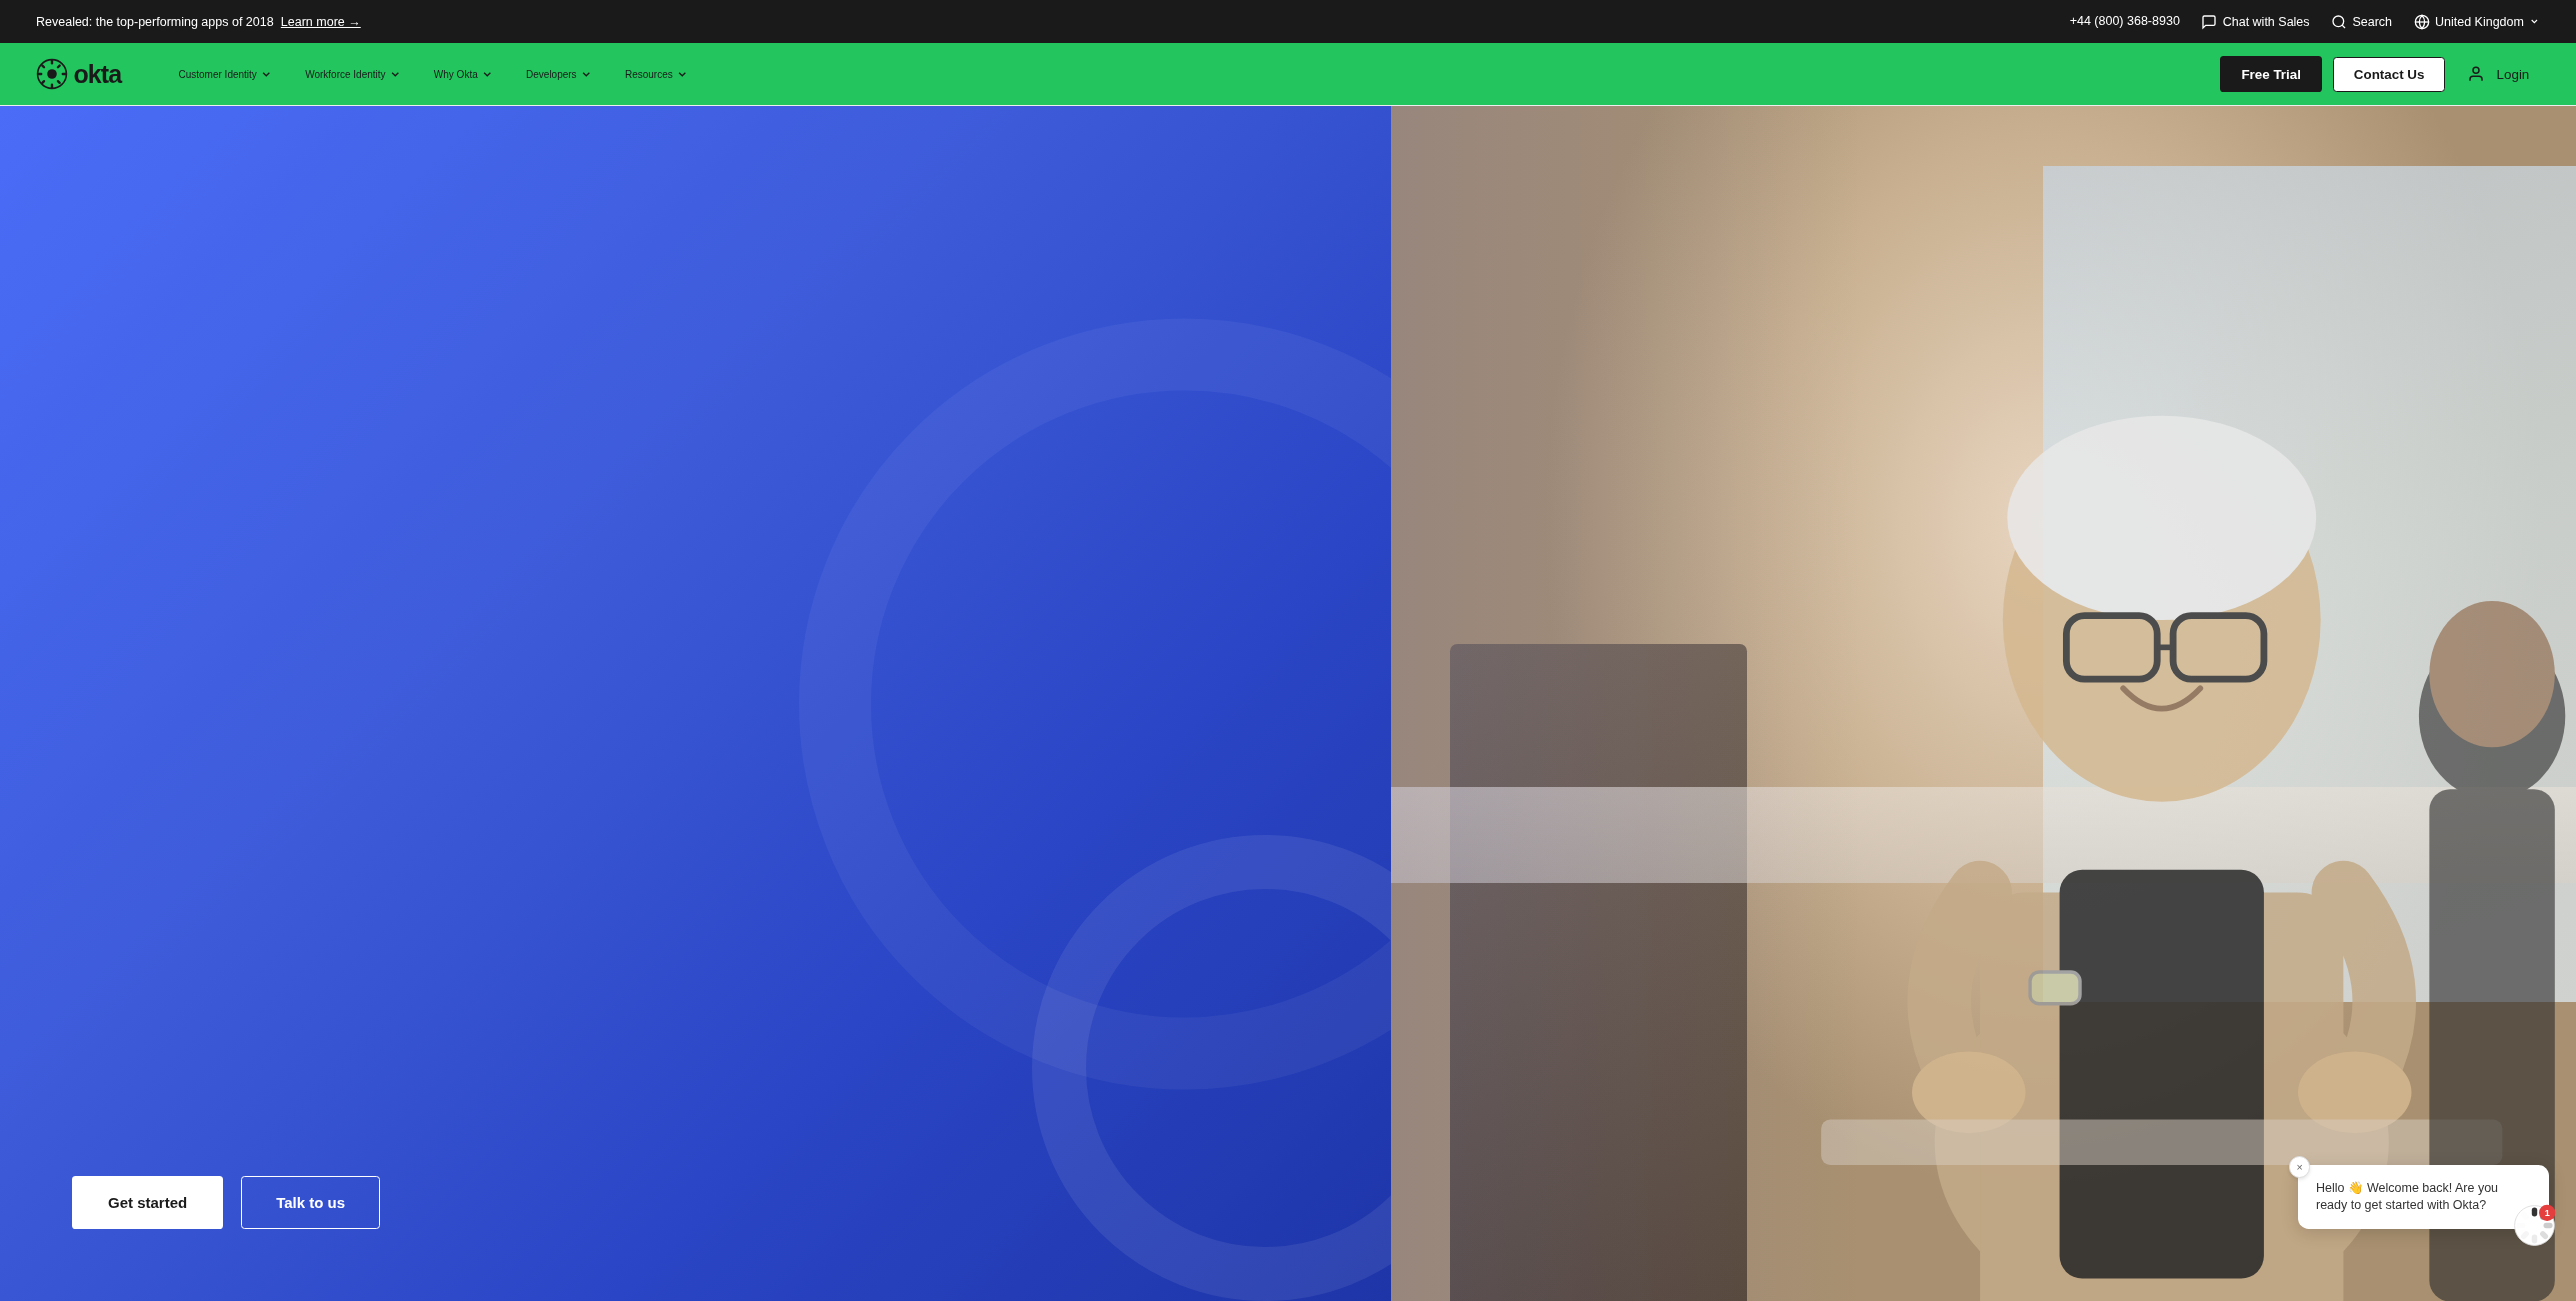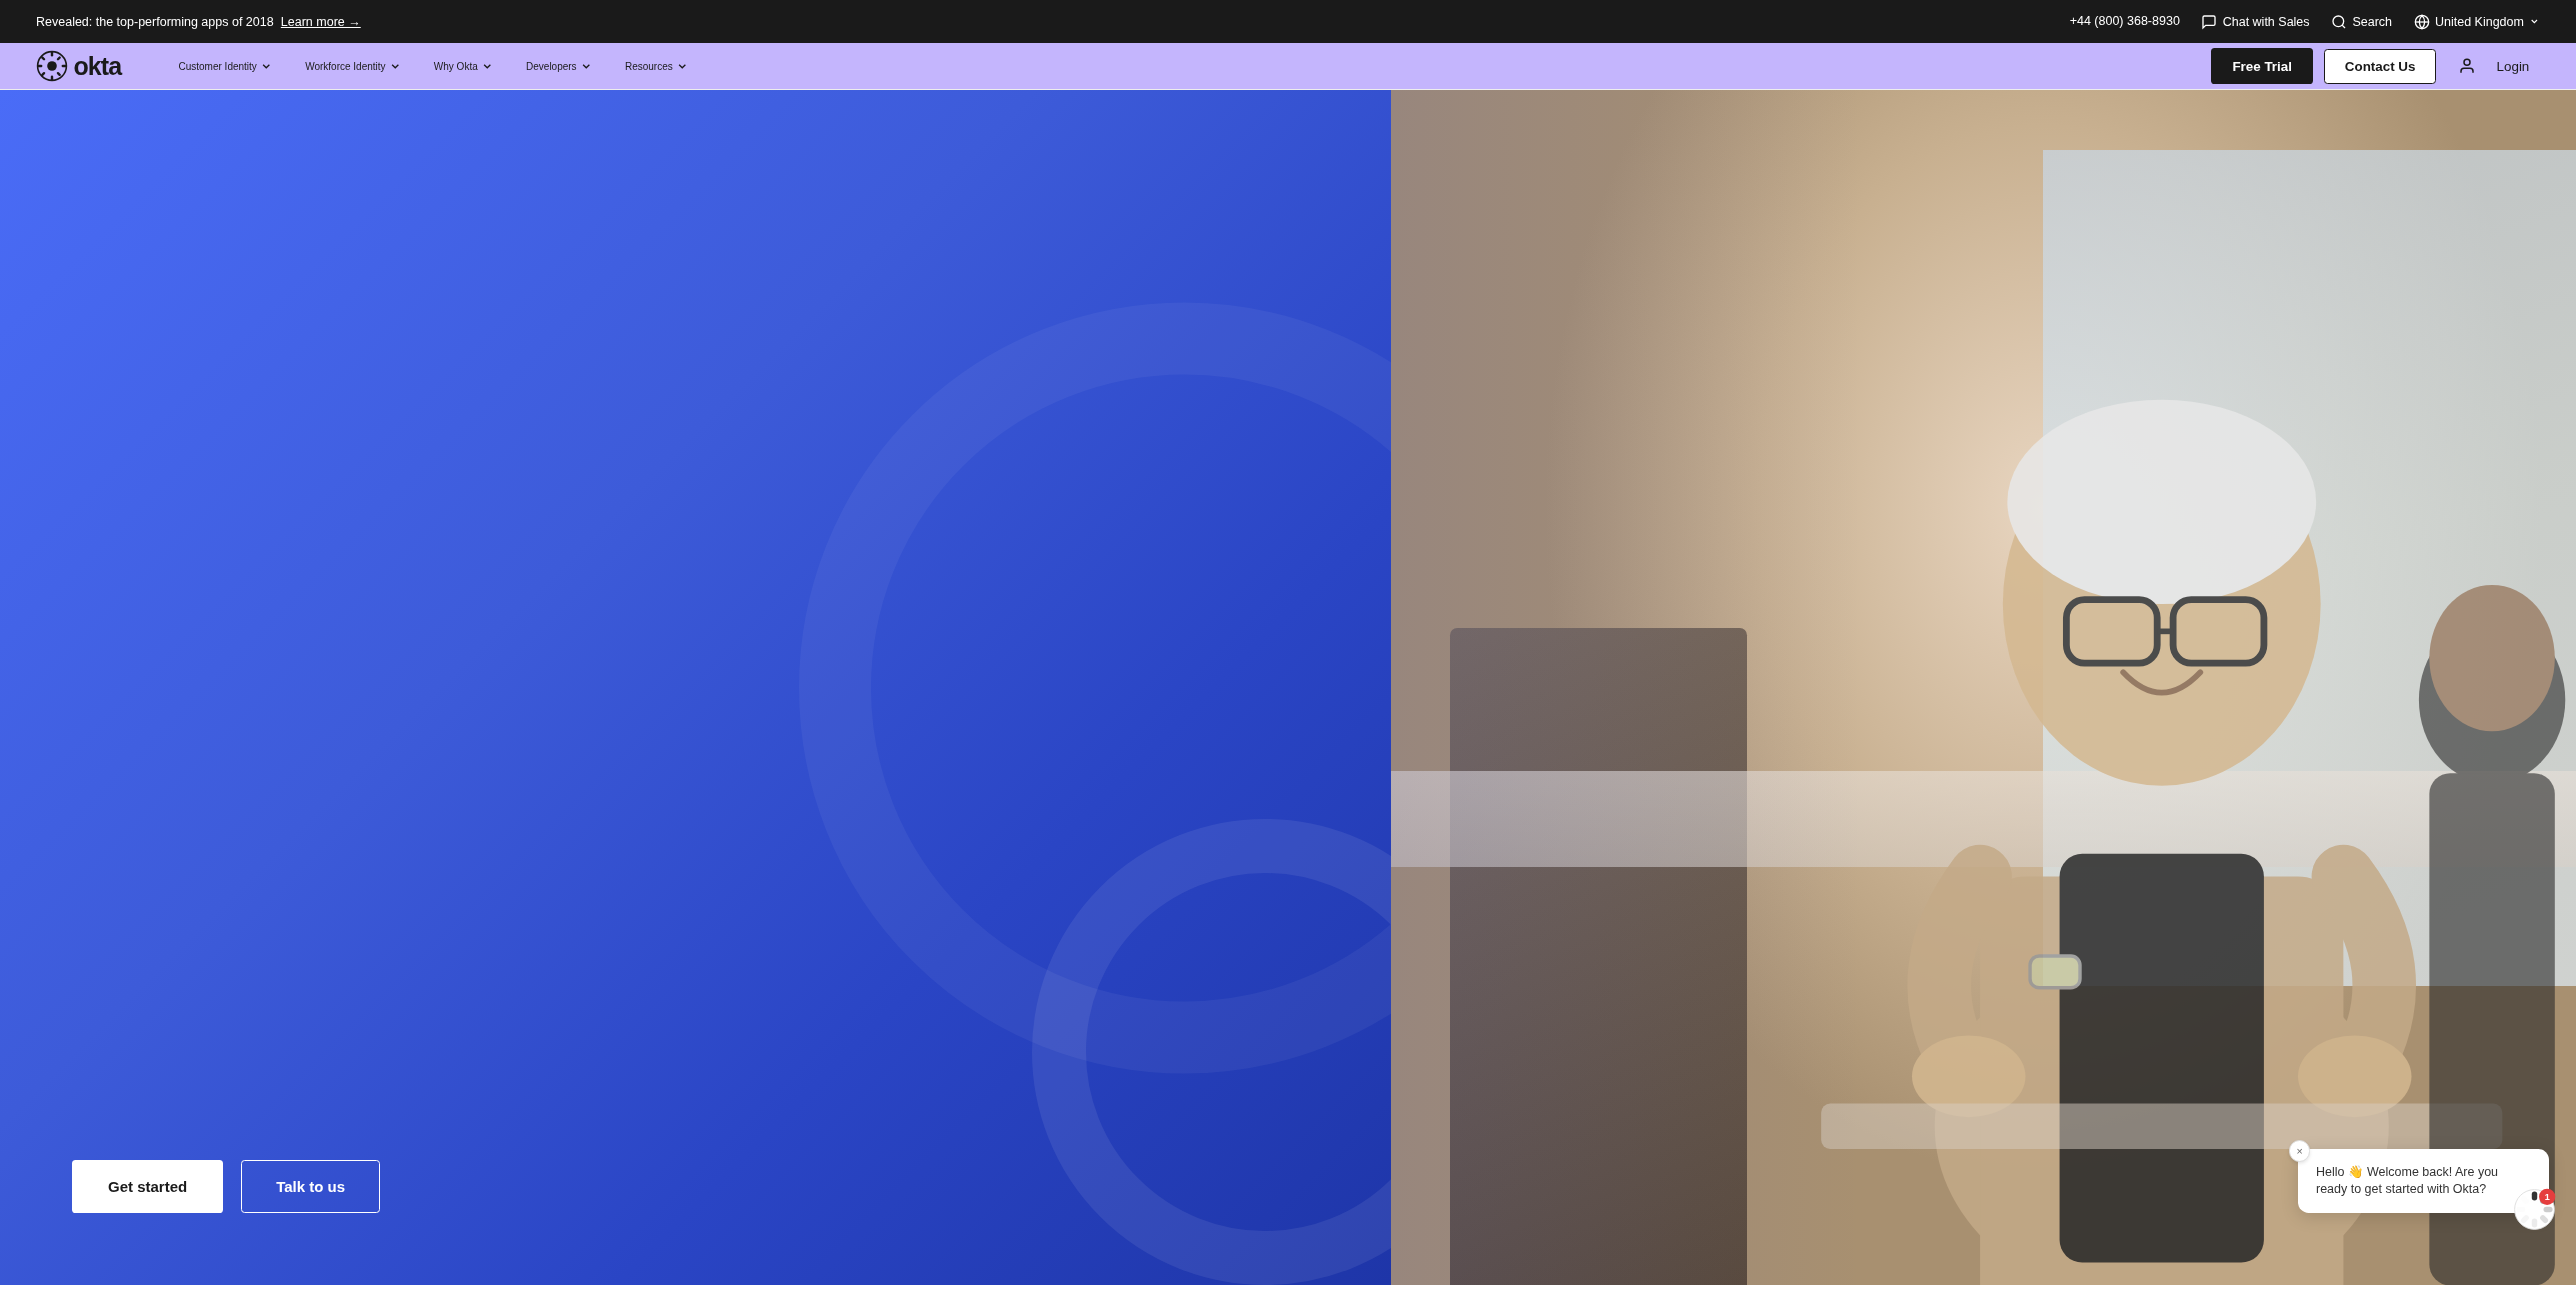--- a/index.html
+++ b/index.html
@@ -24,25 +24,25 @@
       display: flex;
       align-items: center;
       gap: 5.4px;
       font-size: 12.5px;
     }
     .learn-more-link { color: #fff; text-decoration: underline; font-size: 12.5px; cursor: pointer; }
     .chat-icon-svg, .search-icon-svg, .globe-icon-svg { width: 16px; height: 16px; fill: none; stroke: #fff; stroke-width: 2; }
 
     
     #nav {
-      background: #c4b5fd;
+      background: #22c55e;
       display: flex;
       align-items: center;
       padding: 0 36px;
-      height: 47px;
+      height: 63px;
       border-bottom: 0.9px solid #eee;
       position: relative;
       z-index: 100;
     }
     #logo { display: flex; align-items: center; margin-right: 43px; cursor: pointer; }
     #logo-text { font-size: 23px; font-weight: 700; color: #1a1a1a; letter-spacing: -0.4px; margin-left: 7.2px; }
     #nav-links { display: flex; align-items: center; gap: 3.6px; flex: 1; }
     .nav-item {
       display: flex;
       align-items: center;
@@ -77,21 +77,21 @@
       font-weight: 600;
       border-radius: 3.6px;
       cursor: pointer;
       white-space: nowrap;
     }
     .btn-login {
       background: none;
       border: none;
       display: flex;
       align-items: center;
-      gap: 21px;
+      gap: 12px;
       font-size: 13.4px;
       font-weight: 500;
       color: #1a1a1a;
       cursor: pointer;
       padding: 7.2px 10.7px;
     }
     .user-icon { width: 18px; height: 18px; fill: none; stroke: #1a1a1a; stroke-width: 2; }
 
     
     #hero {

